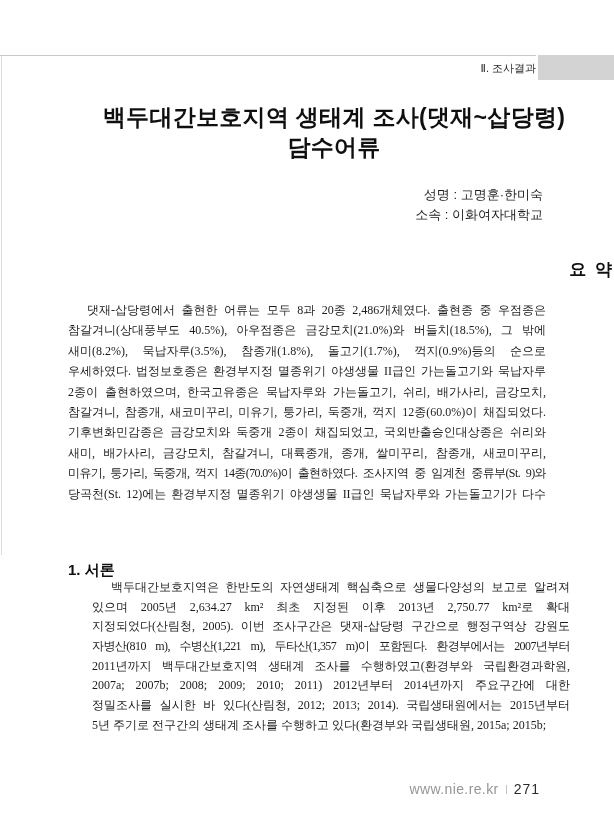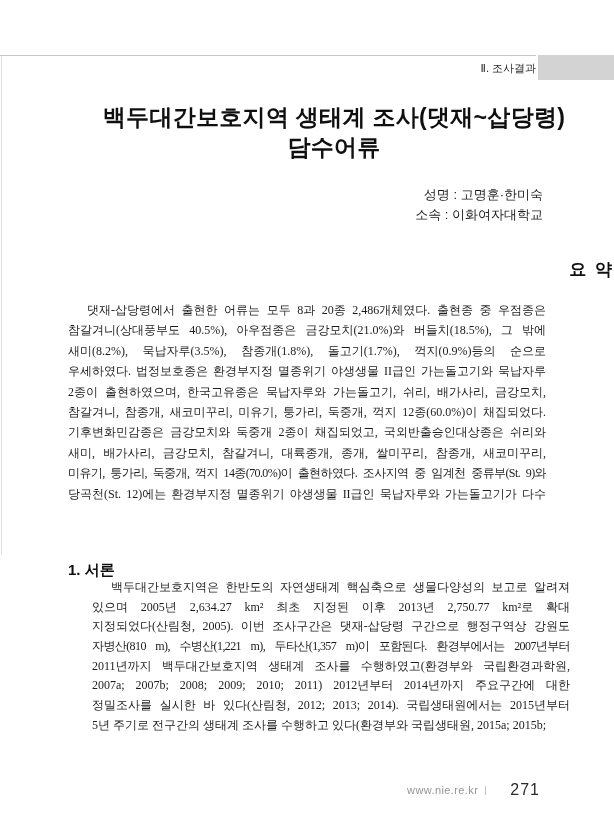--- a/index.html
+++ b/index.html
@@ -113,34 +113,33 @@
     position: absolute;
     top: 781px; left: 0;
     width: 540px;
     display: flex;
     justify-content: flex-end;
     align-items: center;
     gap: 7px;
   }
   .footer-site {
     font-family: "Liberation Sans", sans-serif;
-    font-size: 11px;
+    font-size: 14px;
     letter-spacing: 0.4px;
     color: #969696;
   }
   .footer-divider {
     width: 1px; height: 9px;
     background: #c2c2c2;
   }
   .footer-page {
     font-family: "Liberation Sans", sans-serif;
-    font-size: 16px;
+    font-size: 14px;
     letter-spacing: 1px;
     color: #2b2b2b;
-    margin-left: 17px;
   }
 </style>
 </head>
 <body>
 
 <div class="page">
 
   <div class="page-edge"></div>
 
   <div class="header-rule"></div>

